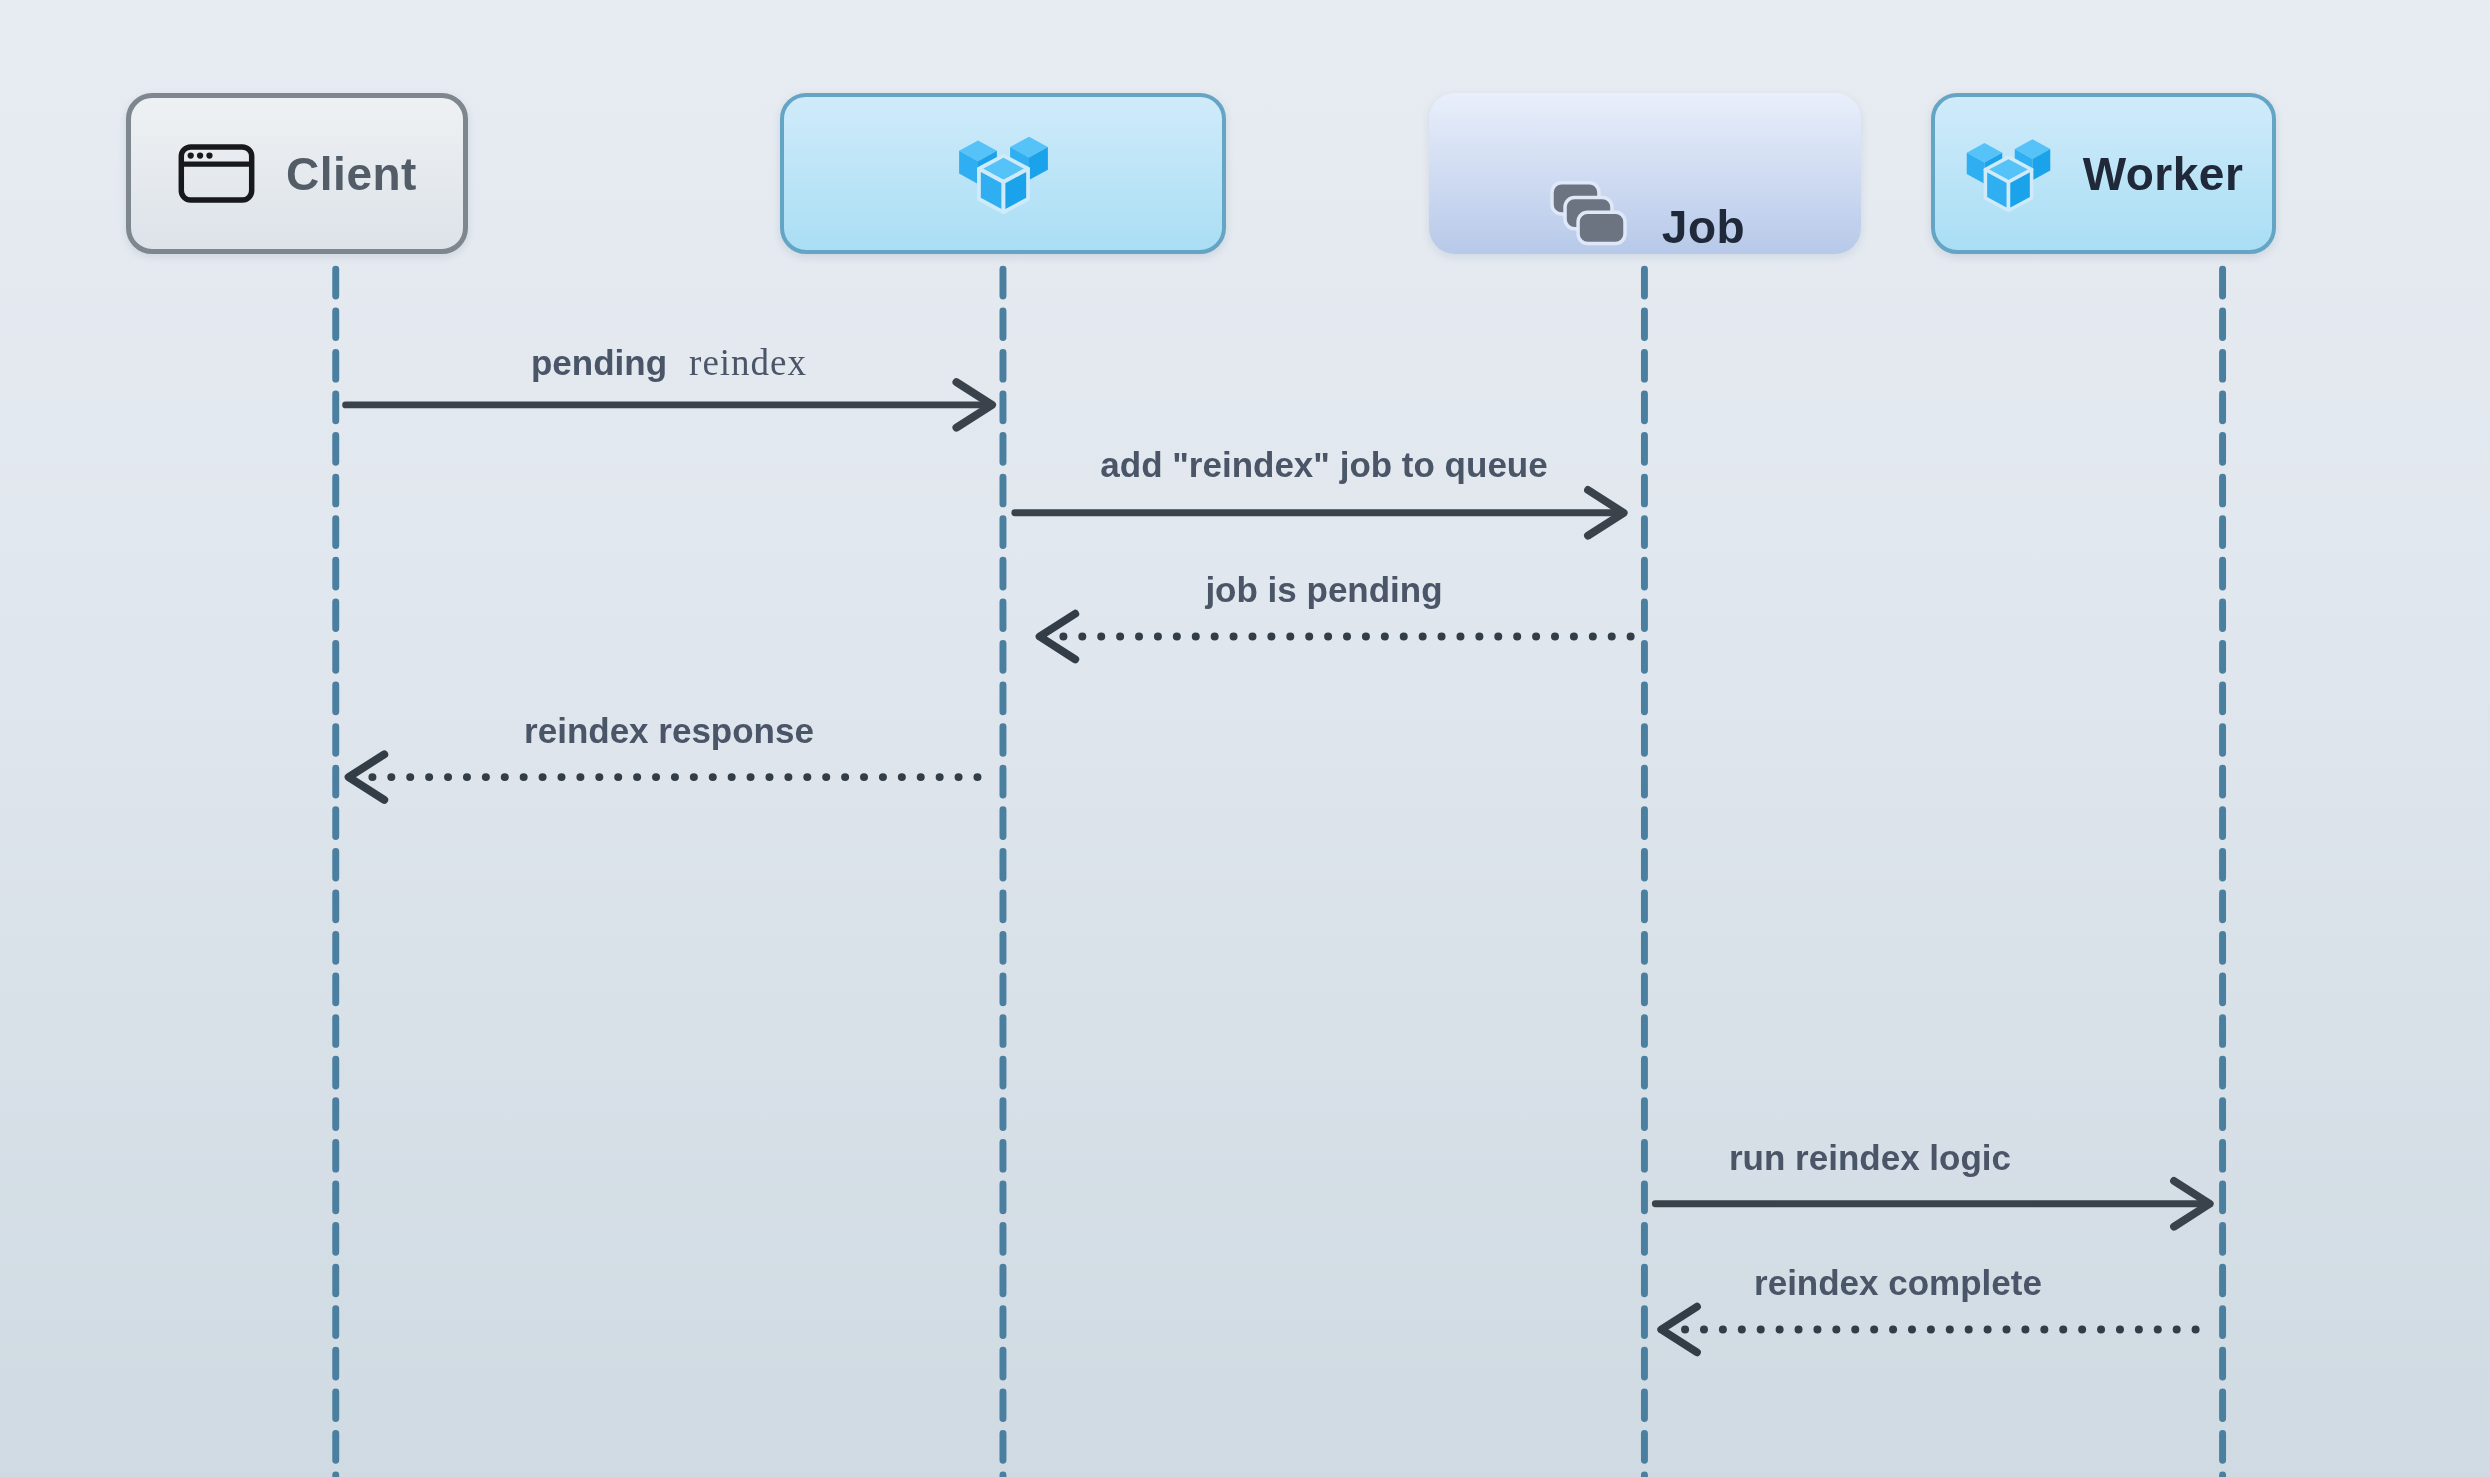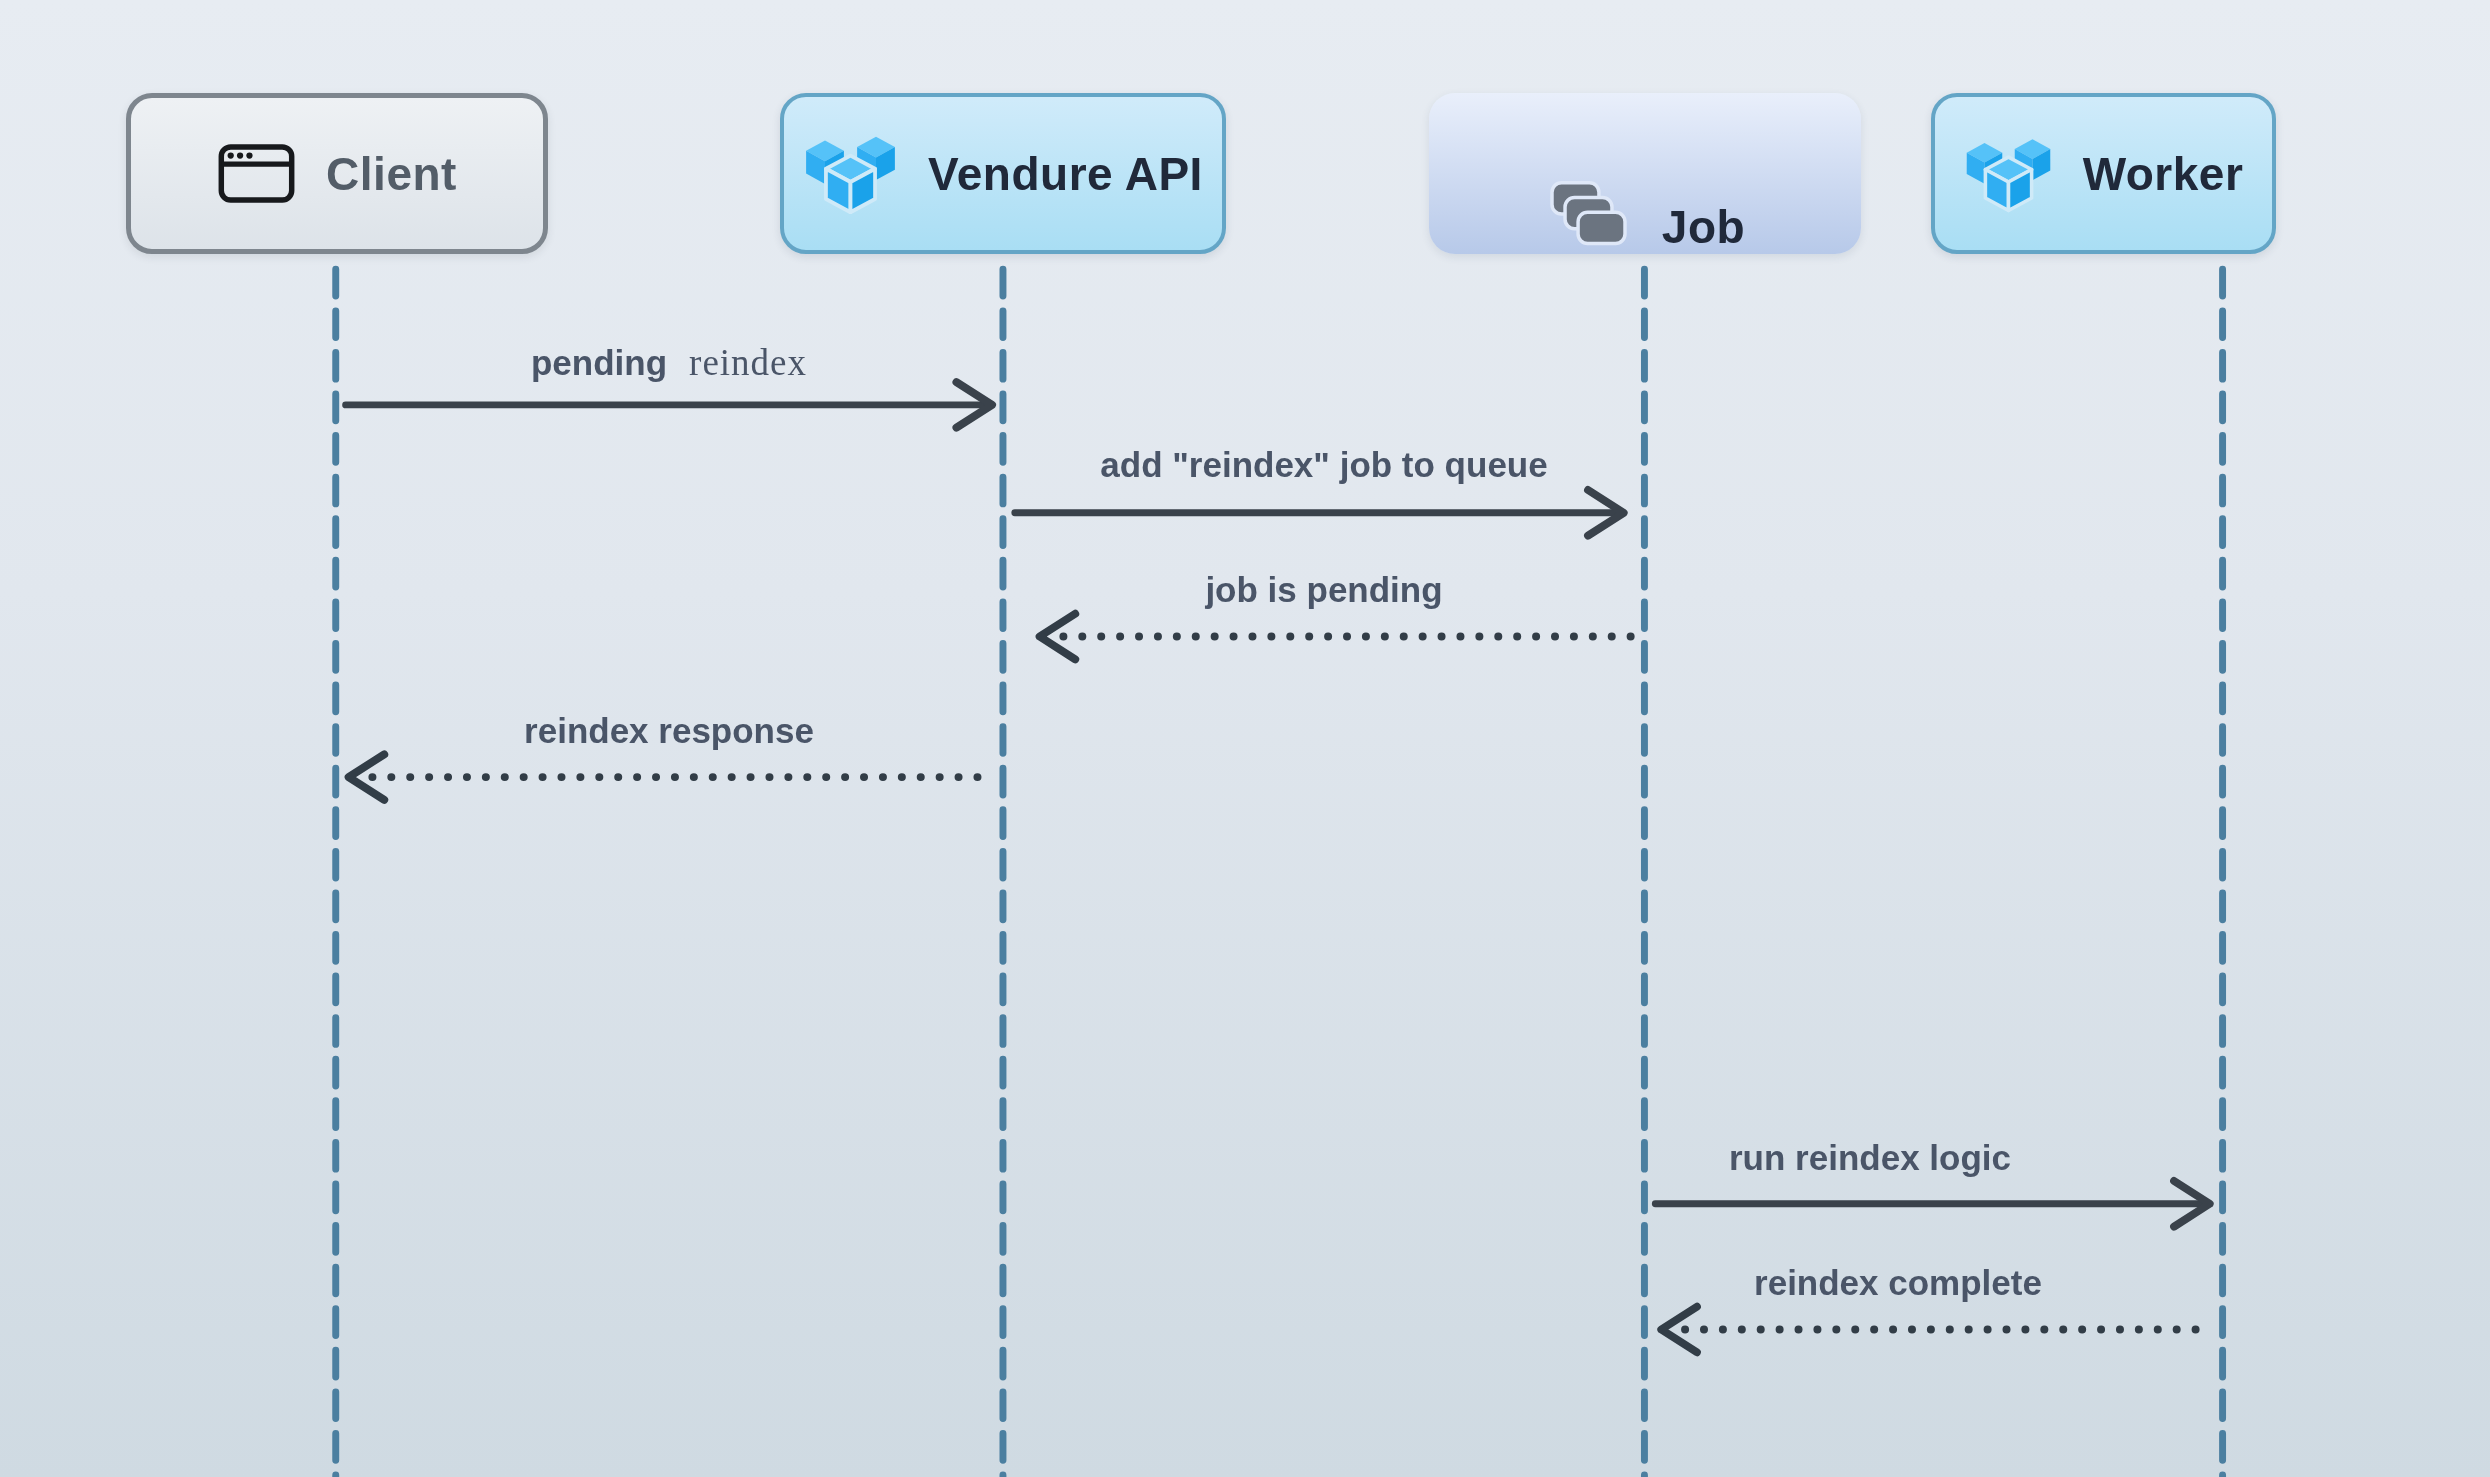--- a/index.html
+++ b/index.html
@@ -83,21 +83,21 @@
       <line x1="1672" y1="1216" x2="2226" y2="1216"></line>
       <polyline points="2196,1193 2232,1216 2196,1239" stroke-width="8"></polyline>
     </g>
 
     <g stroke="#323d47" fill="none" stroke-linecap="round" stroke-linejoin="round">
       <line x1="1702" y1="1343" x2="2236" y2="1343" stroke-width="8" stroke-dasharray="0.1 19"></line>
       <polyline points="1714,1320 1678,1343 1714,1366" stroke-width="8"></polyline>
     </g>
   </svg>
 
-  <div class="actor-box box-client" style="left:126px;width:422px;text-align:center;">
+  <div class="actor-box box-client" style="left:126px;width:342px;text-align:center;">
     <svg width="79" height="61" viewBox="0 0 100 78">
       <rect x="5" y="5" width="90" height="68" rx="12" fill="none" stroke="#17191c" stroke-width="7"></rect>
       <line x1="5" y1="27" x2="95" y2="27" stroke="#17191c" stroke-width="7"></line>
       <circle cx="17" cy="16" r="4" fill="#17191c"></circle>
       <circle cx="29" cy="16" r="4" fill="#17191c"></circle>
       <circle cx="41" cy="16" r="4" fill="#17191c"></circle>
     </svg>
     <span class="label">Client</span>
   </div>
 
@@ -110,21 +110,20 @@
         <polygon points="77,6 97,17 77,28 57,17" fill="#55c2f8"></polygon>
         <polygon points="57,17 77,28 77,52 57,41" fill="#30aef2"></polygon>
         <polygon points="97,17 77,28 77,52 97,41" fill="#1aa2ea"></polygon>
       </g>
       <g stroke="#cfeaf8" stroke-width="4" stroke-linejoin="round">
         <polygon points="50,26 76,40 50,54 24,40" fill="#55c2f8"></polygon>
         <polygon points="24,40 50,54 50,86 24,72" fill="#30aef2"></polygon>
         <polygon points="76,40 50,54 50,86 76,72" fill="#1aa2ea"></polygon>
       </g>
     </svg>
-    <span class="label">Vendure API</span>
   </div>
 
   <div class="actor-box box-job" style="left:1429px;width:432px;">
     <svg width="87" height="73" viewBox="0 0 100 84">
       <rect x="8" y="2" width="54" height="36" rx="11" fill="#6b7480" stroke="#dfe8f8" stroke-width="4"></rect>
       <rect x="23" y="19" width="54" height="36" rx="11" fill="#6b7480" stroke="#dfe8f8" stroke-width="4"></rect>
       <rect x="38" y="36" width="54" height="36" rx="11" fill="#6b7480" stroke="#dfe8f8" stroke-width="4"></rect>
     </svg>
     <span class="label">Job</span>
   </div>

